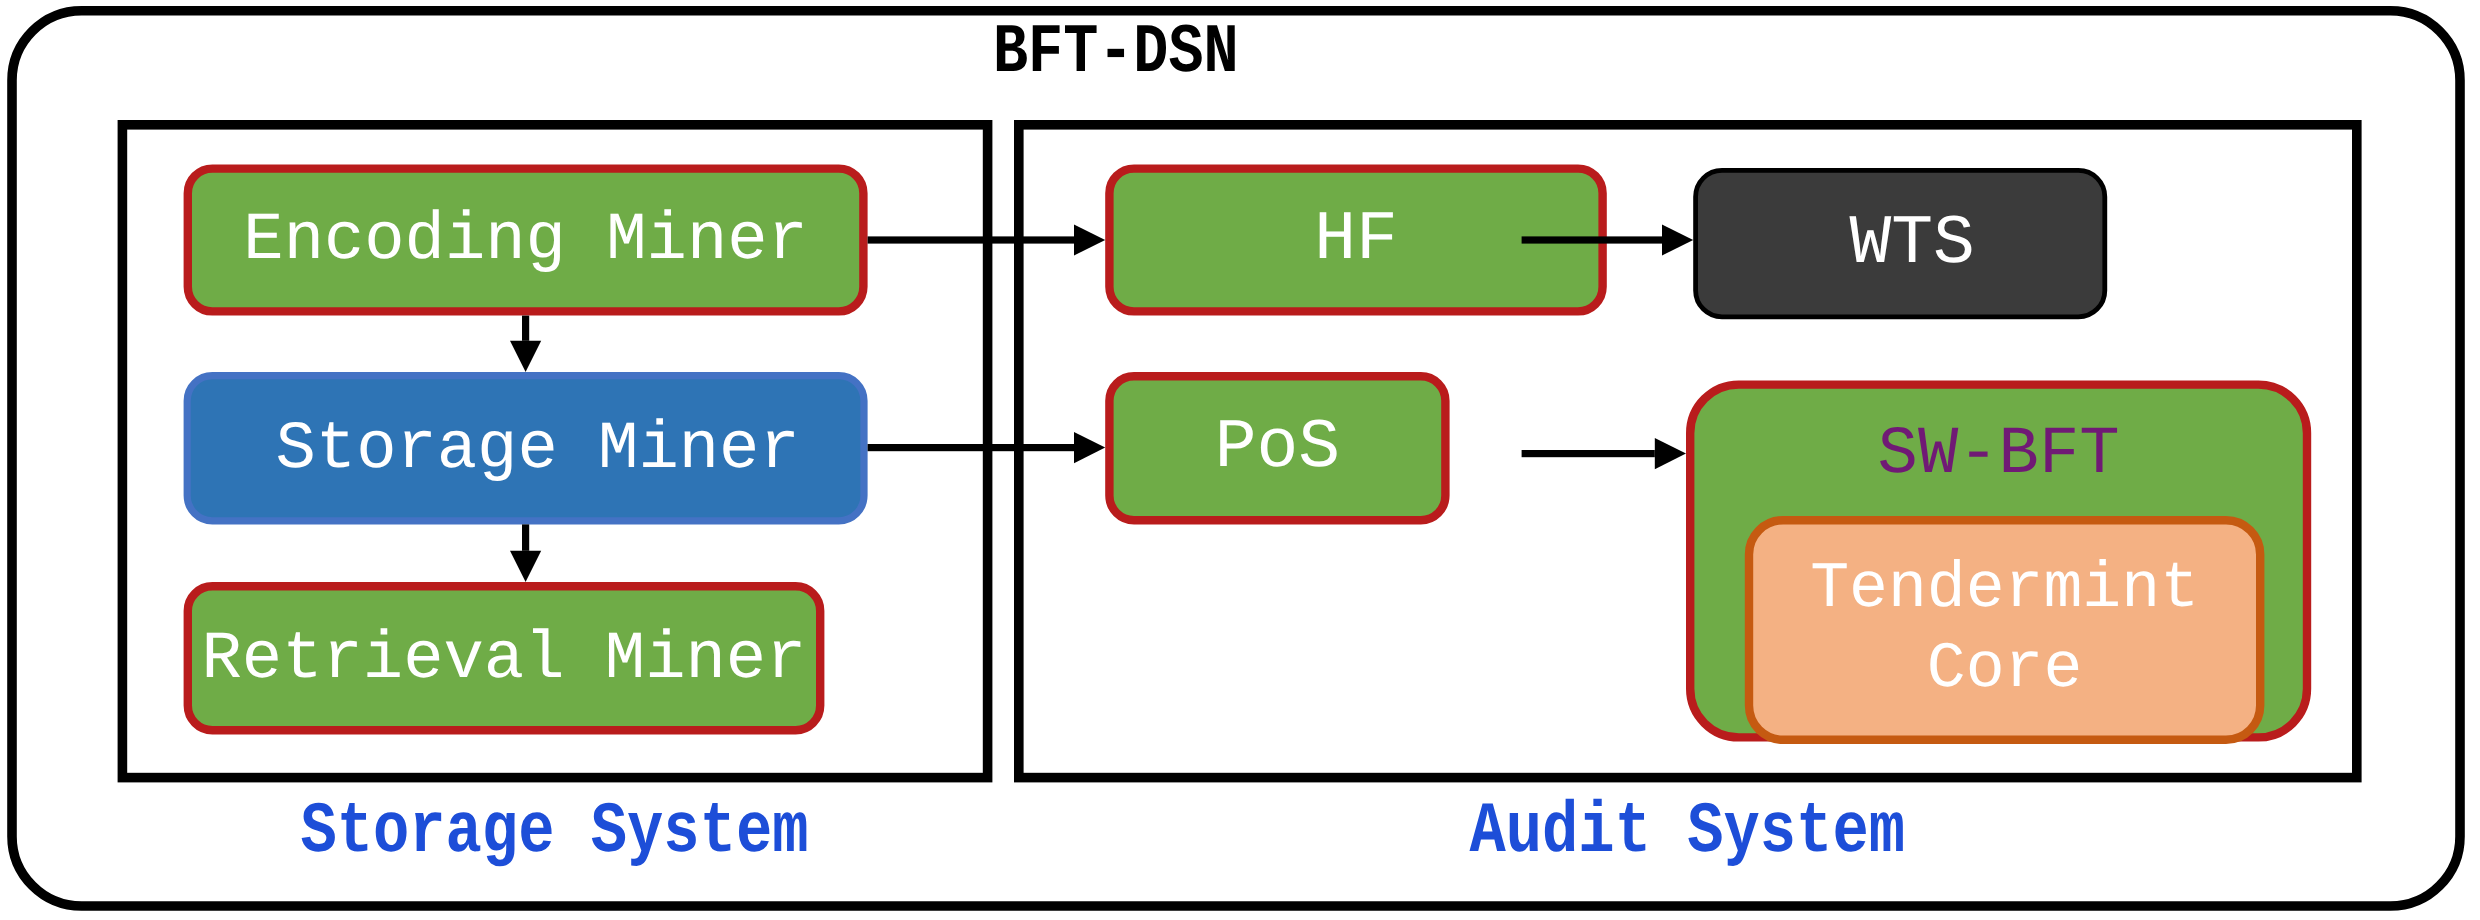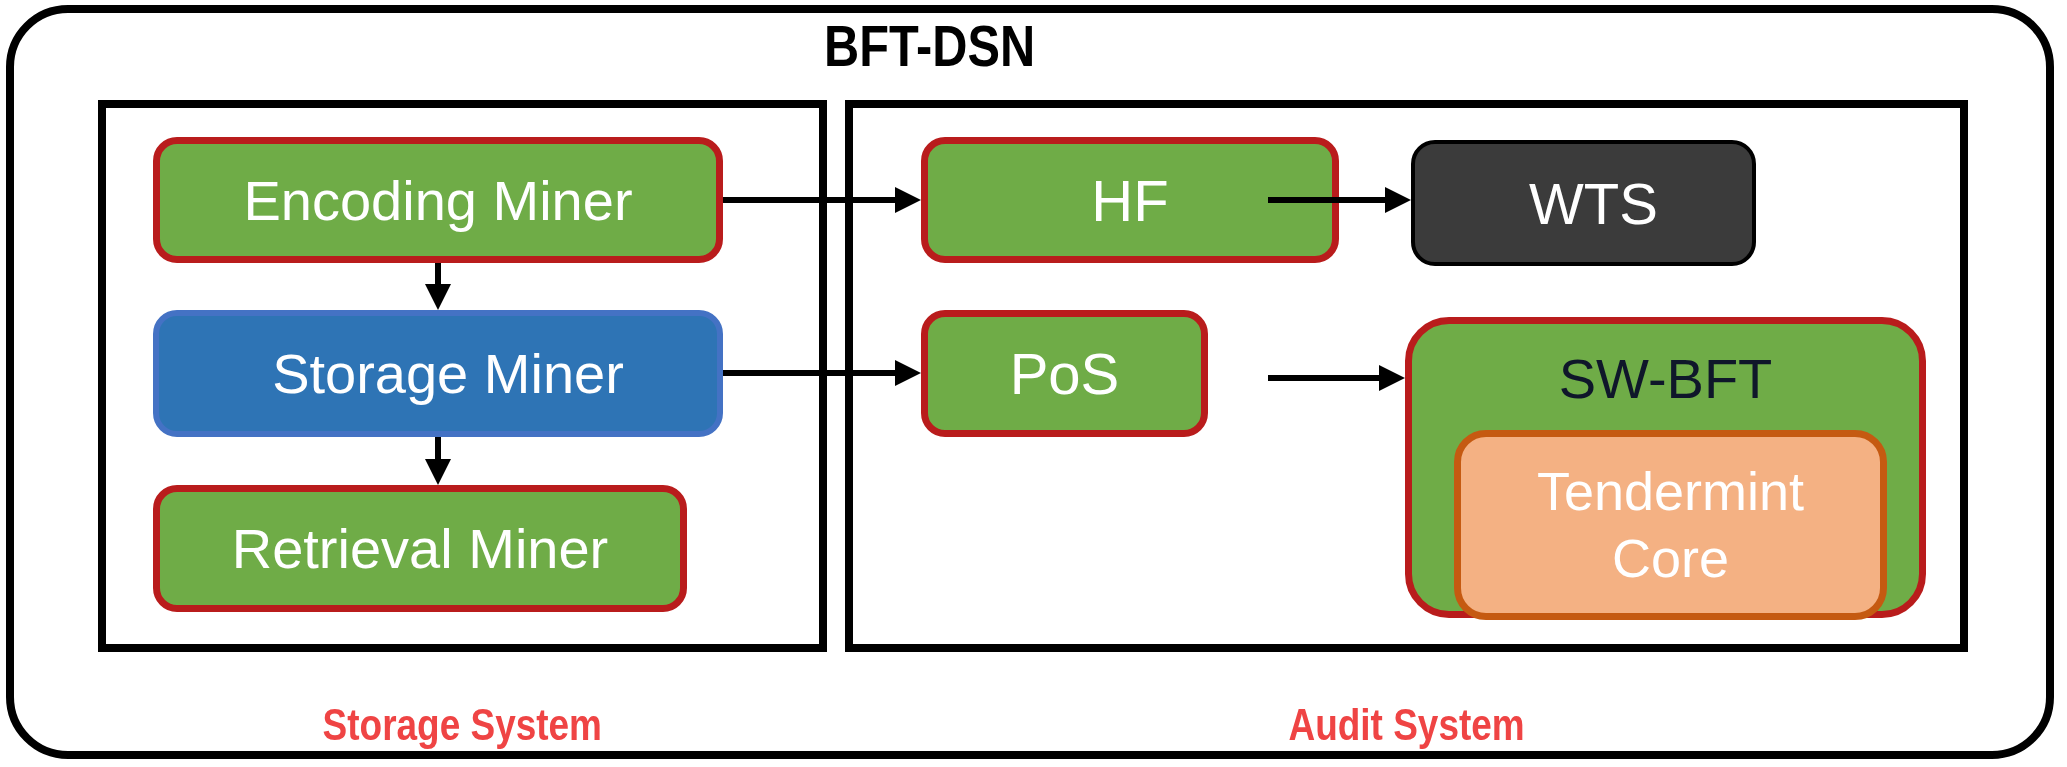--- a/index.html
+++ b/index.html
@@ -1,20 +1,20 @@
 <!DOCTYPE html>
 <html><head>
 <meta charset="utf-8">
 <style>
   html, body { margin:0; padding:0; background:#ffffff; }
   #canvas {
     position:relative;
     width:2067px; height:767px;
     background:#ffffff;
-    font-family:Liberation Sans, sans-serif;
+    font-family:Liberation Mono, monospace;
     overflow:hidden;
   }
   
   .outer-frame {
     position:absolute; left:6px; top:5px;
     width:2048px; height:754px;
     border:8px solid #000;
     border-radius:62px;
     box-sizing:border-box;
     background:#ffffff;
@@ -30,23 +30,23 @@
   .section-box {
     position:absolute;
     border:8px solid #000;
     box-sizing:border-box;
     background:#ffffff;
   }
   .storage-box { left:98px; top:100px; width:729px; height:552px; }
   .audit-box   { left:845px; top:100px; width:1123px; height:552px; }
 
   .section-label {
-    position:absolute; top:700px;
+    position:absolute; top:660px;
     text-align:center;
-    font-size:44px; font-weight:bold; color:#ef4444;
+    font-size:60px; font-weight:bold; color:#1d4ed8;
   }
   .storage-label { left:98px;  width:729px; }
   .audit-label   { left:845px; width:1123px; }
 
   
   .node {
     position:absolute;
     box-sizing:border-box;
     display:flex; align-items:center; justify-content:center;
     color:#ffffff;
@@ -67,21 +67,21 @@
   .pos-node { left:921px;  top:310px; width:287px; height:127px; font-size:58px; }
 
   .swbft-node {
     left:1405px; top:317px; width:521px; height:301px;
     border-radius:44px;
     display:block;
   }
   .swbft-title {
     position:absolute; left:0; top:0; width:100%; height:108px;
     display:flex; align-items:center; justify-content:center;
-    font-size:56px; color:#0f172a;
+    font-size:56px; color:#701a75;
   }
   .tendermint-node {
     position:absolute; left:42px; top:106px; width:433px; height:190px;
     font-size:54px; line-height:1.25;
   }
   .tendermint-node span { display:inline-block; width:340px; }
 
   
   .arrow-h { position:absolute; height:6px; background:#000; z-index:5; }
   .arrow-h::after {

